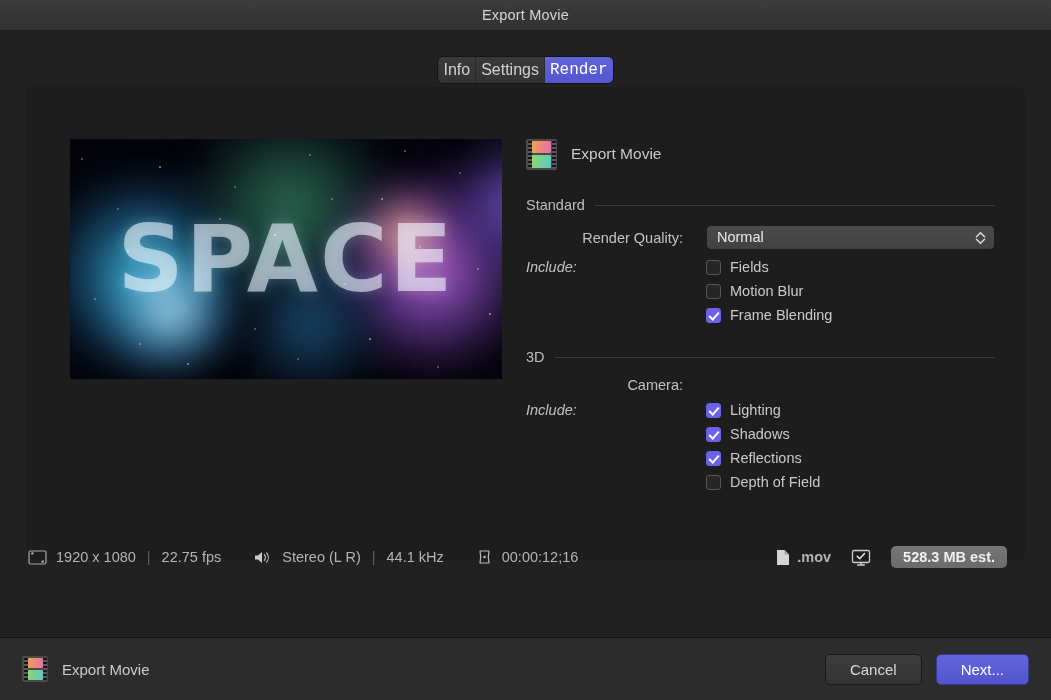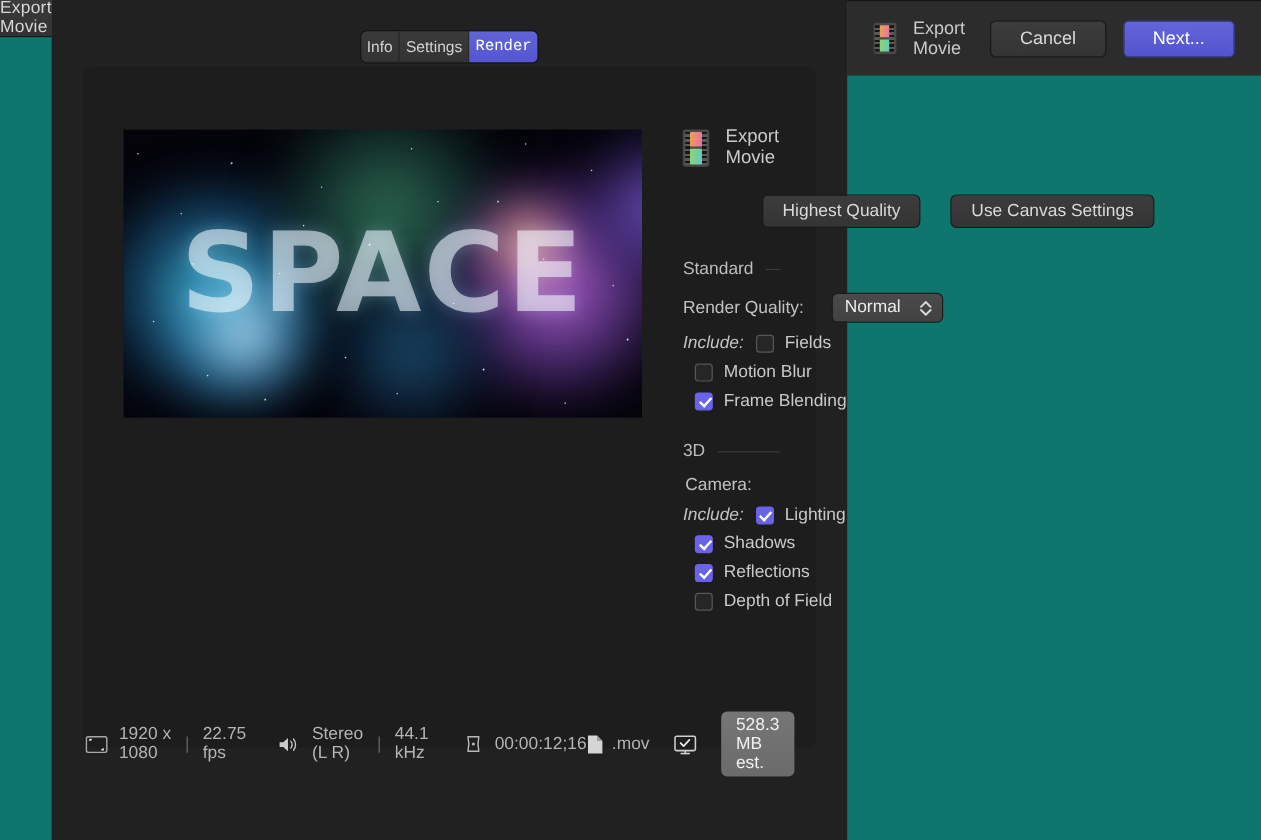--- a/index.html
+++ b/index.html
@@ -7,21 +7,21 @@
     width: 1051px; height: 700px;
     background: #000;
     font-family: "Liberation Sans", sans-serif;
     overflow: hidden;
   }
 
   .window {
     position: relative;
     width: 1051px; height: 700px;
     background: #0f766e;
-    display: flex; flex-direction: row;
+    display: flex; flex-direction: column;
   }
 
   
   .titlebar {
     height: 31px; flex: 0 0 31px;
     background: linear-gradient(#3b3b3b, #323232);
     border-bottom: 1px solid #1a1a1a;
     display: flex; align-items: center; justify-content: center;
   }
   .titlebar-title {
@@ -38,42 +38,42 @@
   }
   .tabs {
     display: flex;
     border-radius: 5px;
     overflow: hidden;
     box-shadow: 0 0 0 1px #151515;
   }
   .tab {
     height: 26px; line-height: 26px;
     padding: 0 5px;
-    font-size: 13px; color: #d2d2d2;
+    font-size: 16px; color: #d2d2d2;
     background: linear-gradient(#3a3a3a, #333333);
     border-right: 1px solid #2a2a2a;
     cursor: default; white-space: nowrap;
   }
   .tab:last-child { border-right: none; font-family: Liberation Mono, monospace; }
   .tab.active {
     background: linear-gradient(#6163d8, #5356cf);
     color: #ffffff;
   }
 
   
   .panel {
     position: absolute;
     left: 26px; top: 56px; right: 26px; bottom: 77px;
     background: #1d1d1d;
     border-radius: 7px;
   }
 
   
   .preview {
-    position: absolute; left: 34px; top: 52px;
+    position: absolute; left: 44px; top: 52px;
     width: 432px; height: 240px;
     background: #04040a;
     overflow: hidden;
   }
   .sky { position: absolute; inset: 0; }
   .neb { position: absolute; border-radius: 50%; filter: blur(18px); }
   .stars {
     position: absolute; inset: 0;
     background-image:
       radial-gradient(1px 1px at 12px 20px, #fff, transparent),
@@ -204,21 +204,21 @@
 
   
   .statusbar {
     position: absolute; left: 0; right: 16px; bottom: 63px;
     height: 34px;
     display: flex; align-items: center;
     padding: 0 28px;
     font-size: 14.5px; color: #b4b4b4;
   }
   .status-left { display: flex; align-items: center; gap: 9px; }
-  .status-right { margin-left: auto; display: flex; align-items: center; gap: 20px; }
+  .status-right { margin-left: auto; display: flex; align-items: center; gap: 20px; font-weight: bold; }
   .sep { color: #606060; margin: 0 2px; }
   .meta-group { display: flex; align-items: center; gap: 7px; }
   .size-badge {
     background: #6d6d6d; color: #1a1a1a;
     border-radius: 5px; padding: 3px 12px;
     font-size: 14.5px; color: #f0f0f0;
     background: linear-gradient(#767676,#6b6b6b);
   }
 
   
@@ -274,24 +274,20 @@
       <div class="right">
 
         <div class="head-row">
           <div class="film">
             <span class="f1"></span>
               <span class="f2"></span>
           </div>
           <div class="head-title">Export Movie</div>
         </div>
 
-        <div class="preset-row">
-          <button class="btn">Highest Quality</button>
-          <button class="btn">Use Canvas Settings</button>
-        </div>
 
         <div class="section">
           <div class="section-label">Standard</div>
           <div class="section-rule"></div>
         </div>
 
         <div class="field-row">
           <div class="field-label">Render Quality:</div>
           <div class="popup">
             <span>Normal</span>

